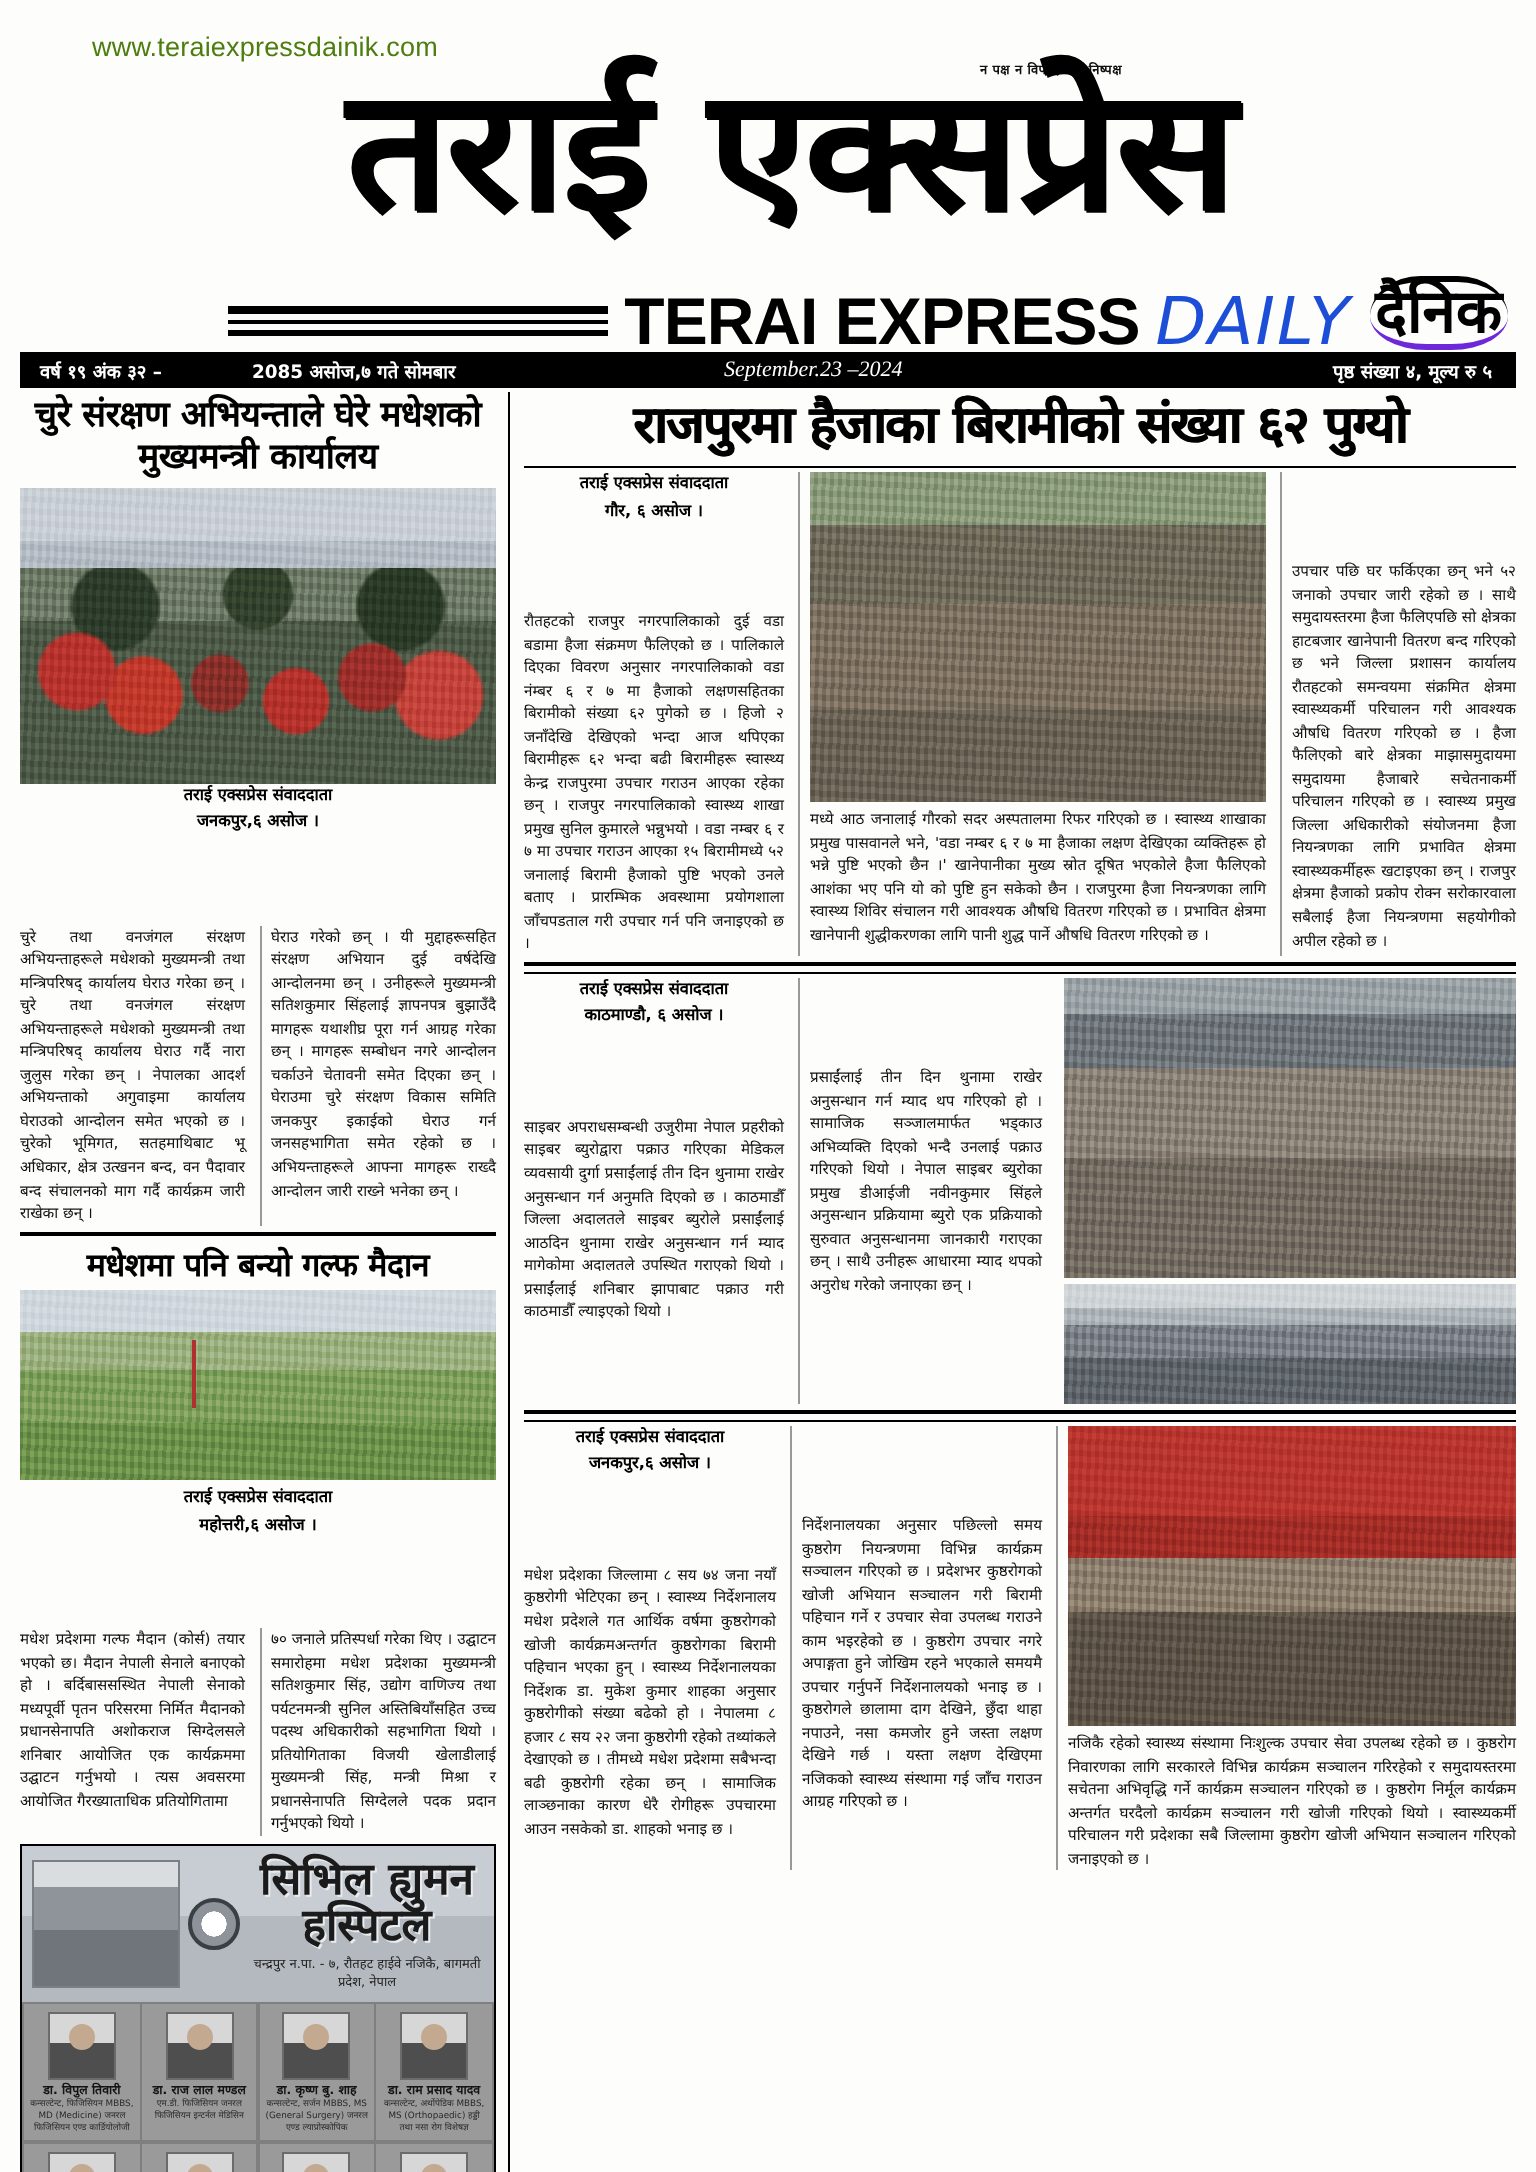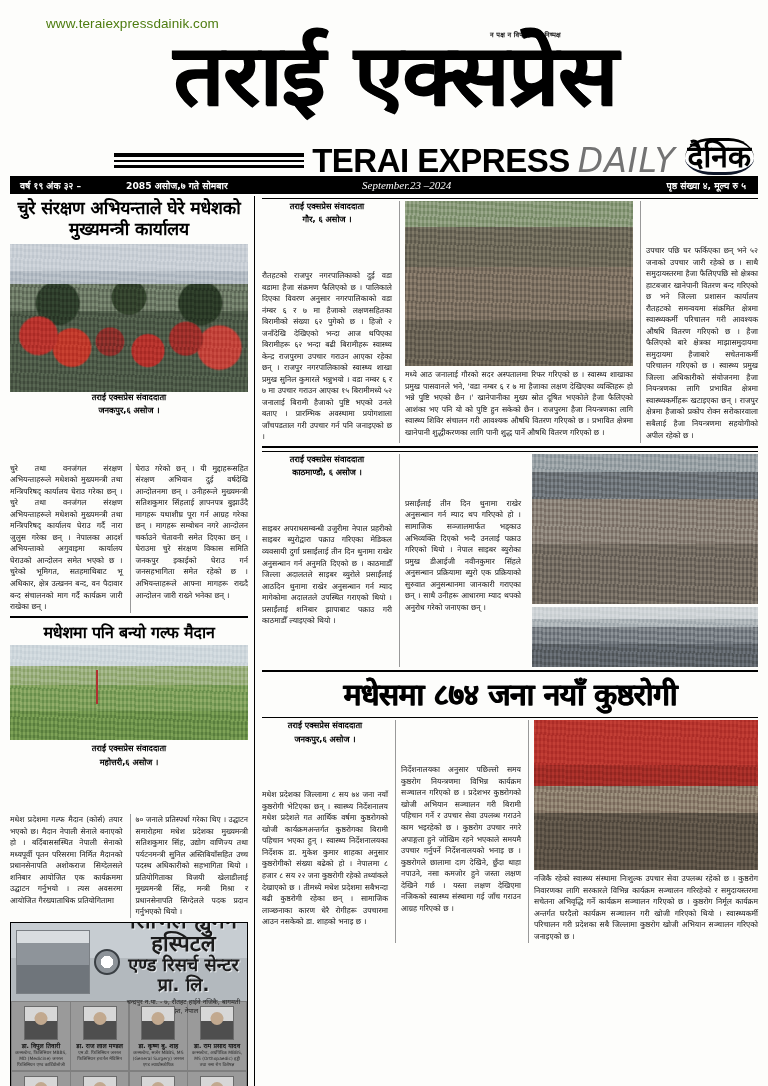--- a/index.html
+++ b/index.html
@@ -52,27 +52,27 @@
   .rule-stack i:nth-child(1){ height:4px; }
   .rule-stack i:nth-child(2){ height:2px; }
   .rule-stack i:nth-child(3){ height:3px; }
   .np-terai {
     font-family:"Liberation Sans", sans-serif; font-weight:bold;
     font-size:33px; letter-spacing:-.5px; color:#000; line-height:1;
   }
   .np-daily {
     font-family:"DejaVu Sans", sans-serif;
     font-size:33px; font-style:italic; font-weight:400;
-    letter-spacing:1px; color:#737373; line-height:1;
+    letter-spacing:1px; color:#1d4ed8; line-height:1;
   }
   .np-dainik {
     position:absolute; right:-4px; top:104px;
     font-family:"DejaVu Sans", sans-serif; font-weight:bold;
     font-size:30px; color:#000; line-height:1;
-    border-top:3px solid #000; border-bottom:3px solid #0f172a;
+    border-top:3px solid #000; border-bottom:3px solid #6d28d9;
     padding:1px 3px 0 3px;
     border-radius:40% 40% 45% 45%/60% 60% 50% 50%;
     box-shadow:inset 0 0 0 2px #fff;
   }
 
   
   .datebar {
     height:18px; background:#000; color:#fff;
     display:flex; align-items:center;
     font-size:9.2px; font-family:"DejaVu Sans", sans-serif;
@@ -329,21 +329,20 @@
         <div class="colbox body">मधेश प्रदेशमा गल्फ मैदान (कोर्स) तयार भएको छ। मैदान नेपाली सेनाले बनाएको हो । बर्दिबाससस्थित नेपाली सेनाको मध्यपूर्वी पृतन परिसरमा निर्मित मैदानको प्रधानसेनापति अशोकराज सिग्देलसले शनिबार आयोजित एक कार्यक्रममा उद्घाटन गर्नुभयो । त्यस अवसरमा आयोजित गैरख्याताधिक प्रतियोगितामा</div>
         <div class="colbox body vsep" style="padding-left:5px">७० जनाले प्रतिस्पर्धा गरेका थिए । उद्घाटन समारोहमा मधेश प्रदेशका मुख्यमन्त्री सतिशकुमार सिंह, उद्योग वाणिज्य तथा पर्यटनमन्त्री सुनिल अस्तिबियाँसहित उच्च पदस्थ अधिकारीको सहभागिता थियो । प्रतियोगिताका विजयी खेलाडीलाई मुख्यमन्त्री सिंह, मन्त्री मिश्रा र प्रधानसेनापति सिग्देलले पदक प्रदान गर्नुभएको थियो ।</div>
       </div>
 
       <div class="ad">
         <div class="ad-banner">
           <div class="ad-bldg"></div>
           <div class="ad-logo"></div>
           <div class="ad-names">
             <div class="ad-t1">सिभिल ह्युमन हस्पिटल</div>
-            <div class="ad-t2">एण्ड रिसर्च सेन्टर प्रा. लि.</div>
             <div class="ad-t3">चन्द्रपुर न.पा. - ७, रौतहट हाईवे नजिकै, बागमती प्रदेश, नेपाल</div>
           </div>
         </div>
 
         <div class="doc-grid">
           <div class="doc">
             <div class="doc-face"></div>
             <div class="doc-name">डा. विपुल तिवारी</div>
             <div class="doc-qual">कन्सल्टेन्ट, फिजिसियन
 MBBS, MD (Medicine)
@@ -403,20 +402,21 @@
           <div class="en">OPD, ICU &amp; NICU, Ventilator &amp; Opertion Theather, Accidental &amp;</div>
           <div class="en">Emergency, Endoscopy &amp; Laproscopy Surgery, ECHO</div>
           <div class="np">सिभिल ह्युमन हस्पिटल एण्ड रिसर्च सेन्टर प्रा. लि. चन्द्रपुर ७, रौतहट, फोन नं. ०५५-५४००५५, ९८५५०४१२३४</div>
         </div>
       </div>
 
     </div>
 
     <div class="col-right">
 
+      <div class="hl-main">राजपुरमा हैजाका बिरामीको संख्या ६२ पुग्यो</div>
       <hr class="hr-thin">
 
       <div class="cols3">
         <div class="colbox" style="flex:0 0 130px">
           <div class="byline">तराई एक्सप्रेस संवाददाता</div>
           <div class="byline">गौर, ६ असोज ।</div>
           <div class="body">रौतहटको राजपुर नगरपालिकाको दुई वडा बडामा हैजा संक्रमण फैलिएको छ । पालिकाले दिएका विवरण अनुसार नगरपालिकाको वडा नंम्बर ६ र ७ मा हैजाको लक्षणसहितका बिरामीको संख्या ६२ पुगेको छ । हिजो २ जनाँदेखि देखिएको भन्दा आज थपिएका बिरामीहरू ६२ भन्दा बढी बिरामीहरू स्वास्थ्य केन्द्र राजपुरमा उपचार गराउन आएका रहेका छन् । राजपुर नगरपालिकाको स्वास्थ्य शाखा प्रमुख सुनिल कुमारले भन्नुभयो । वडा नम्बर ६ र ७ मा उपचार गराउन आएका १५ बिरामीमध्ये ५२ जनालाई बिरामी हैजाको पुष्टि भएको उनले बताए । प्रारम्भिक अवस्थामा प्रयोगशाला जाँचपडताल गरी उपचार गर्न पनि जनाइएको छ ।</div>
         </div>
         <div class="colbox vsep" style="padding-left:5px">
           <div class="photo ph-cholera">
@@ -447,21 +447,20 @@
               <div class="grain"></div>
             </div>
           <div class="photo ph-officials" style="height:60px;margin-top:3px">
               <div class="grain"></div>
             </div>
         </div>
       </div>
 
       <hr class="hr-thick">
 
-      <div class="hl-big">मधेसमा ८७४ जना नयाँ कुष्ठरोगी</div>
       <hr class="hr-thin">
 
       <div class="cols3">
         <div class="colbox" style="flex:0 0 126px">
           <div class="byline">तराई एक्सप्रेस संवाददाता</div>
           <div class="byline">जनकपुर,६ असोज ।</div>
           <div class="body">मधेश प्रदेशका जिल्लामा ८ सय ७४ जना नयाँ कुष्ठरोगी भेटिएका छन् । स्वास्थ्य निर्देशनालय मधेश प्रदेशले गत आर्थिक वर्षमा कुष्ठरोगको खोजी कार्यक्रमअन्तर्गत कुष्ठरोगका बिरामी पहिचान भएका हुन् । स्वास्थ्य निर्देशनालयका निर्देशक डा. मुकेश कुमार शाहका अनुसार कुष्ठरोगीको संख्या बढेको हो । नेपालमा ८ हजार ८ सय २२ जना कुष्ठरोगी रहेको तथ्यांकले देखाएको छ । तीमध्ये मधेश प्रदेशमा सबैभन्दा बढी कुष्ठरोगी रहेका छन् । सामाजिक लाञ्छनाका कारण धेरै रोगीहरू उपचारमा आउन नसकेको डा. शाहको भनाइ छ ।</div>
         </div>
         <div class="colbox vsep" style="padding-left:5px; flex:0 0 126px">
           <div class="body">निर्देशनालयका अनुसार पछिल्लो समय कुष्ठरोग नियन्त्रणमा विभिन्न कार्यक्रम सञ्चालन गरिएको छ । प्रदेशभर कुष्ठरोगको खोजी अभियान सञ्चालन गरी बिरामी पहिचान गर्ने र उपचार सेवा उपलब्ध गराउने काम भइरहेको छ । कुष्ठरोग उपचार नगरे अपाङ्गता हुने जोखिम रहने भएकाले समयमै उपचार गर्नुपर्ने निर्देशनालयको भनाइ छ । कुष्ठरोगले छालामा दाग देखिने, छुँदा थाहा नपाउने, नसा कमजोर हुने जस्ता लक्षण देखिने गर्छ । यस्ता लक्षण देखिएमा नजिकको स्वास्थ्य संस्थामा गई जाँच गराउन आग्रह गरिएको छ ।</div>

